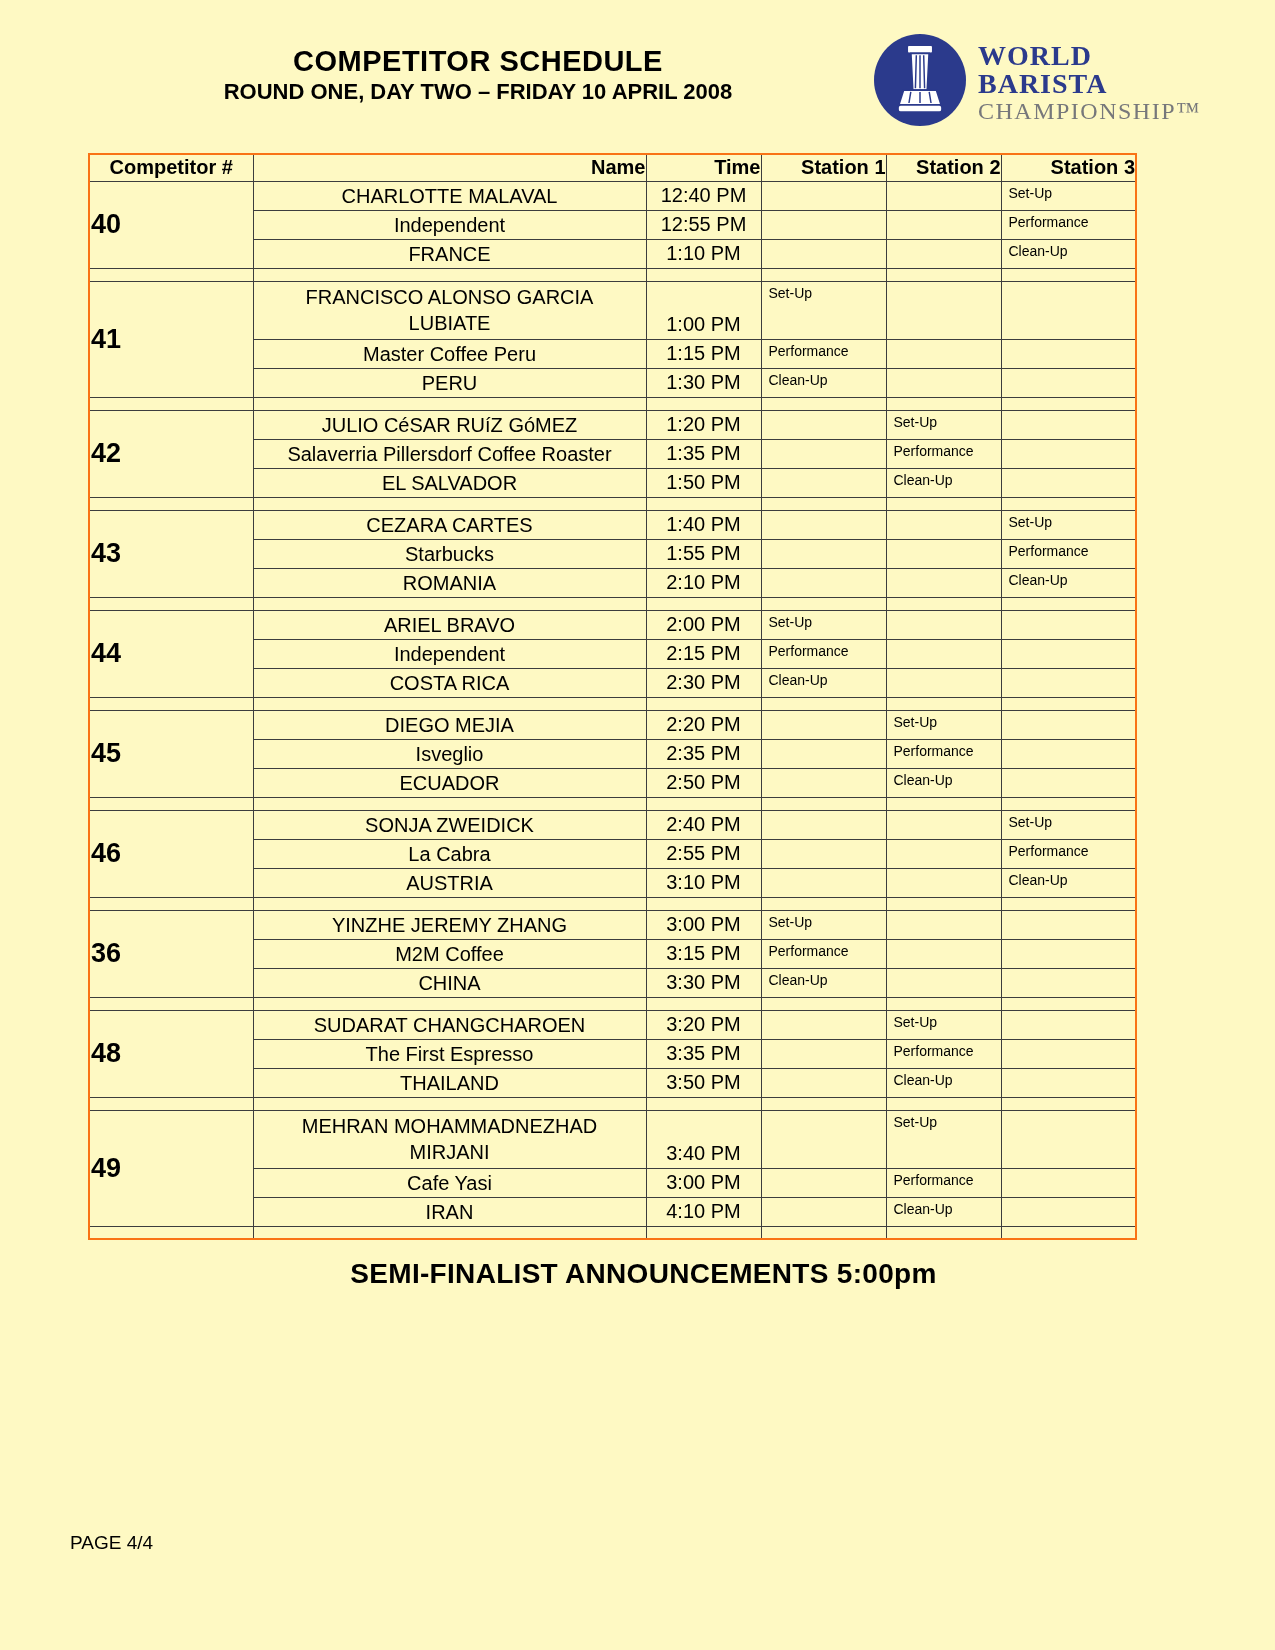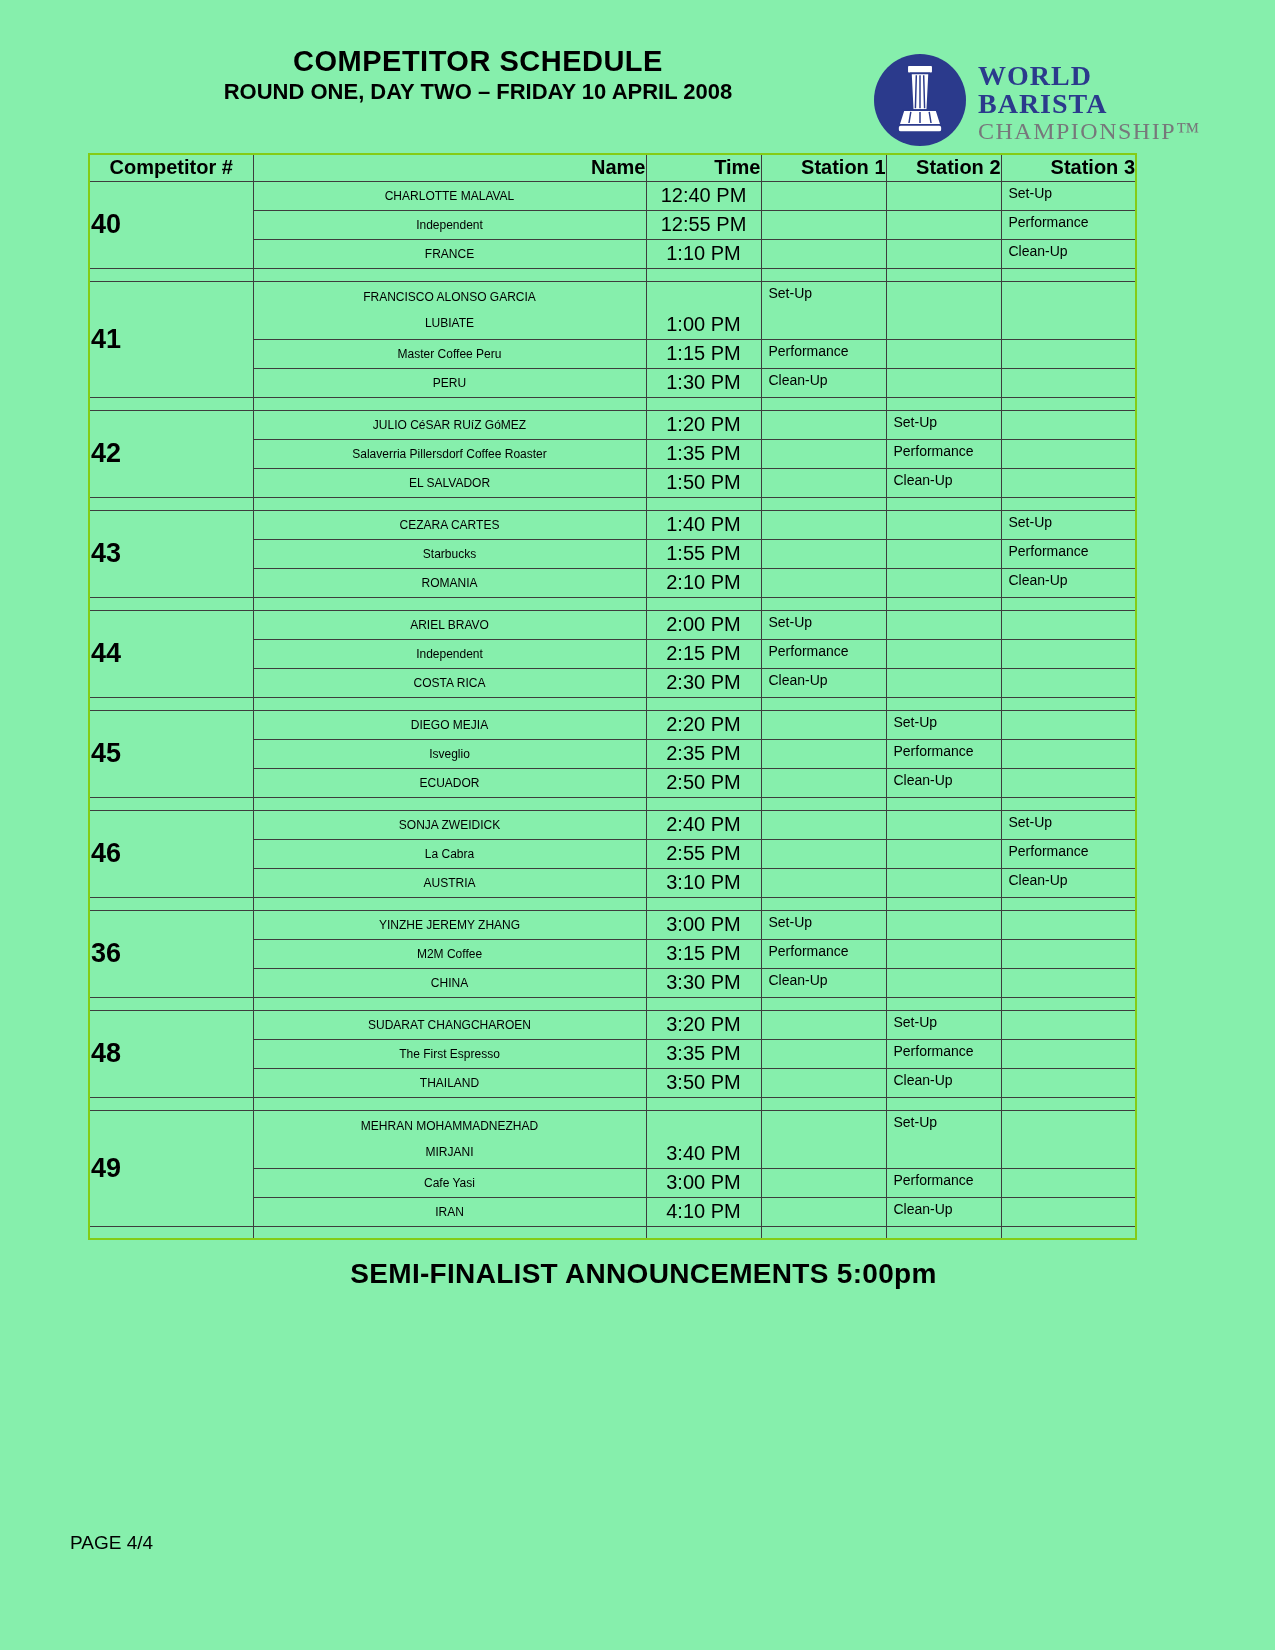--- a/index.html
+++ b/index.html
@@ -1,50 +1,50 @@
 <!DOCTYPE html>
 <html><head>
 <meta charset="utf-8">
 <style>
   html,body { margin:0; padding:0; background:#e8e8e8; }
   .page {
     position:relative; width:1275px; height:1650px; margin:0 auto;
-    background:#86efac; font-family:"Liberation Sans", sans-serif; color:#000;
+    background:#fef9c3; font-family:"Liberation Sans", sans-serif; color:#000;
     overflow:hidden;
   }
 
   
   .title-block { position:absolute; left:88px; top:44px; width:780px; text-align:center; }
   .title-block h1 { margin:0; font-size:29px; line-height:34px; font-weight:bold; letter-spacing:0.5px; }
   .title-block h2 { margin:0; font-size:22px; line-height:28px; font-weight:bold; }
 
-  .logo { position:absolute; left:874px; top:54px; display:flex; align-items:flex-start; }
+  .logo { position:absolute; left:874px; top:34px; display:flex; align-items:flex-start; }
   .logo-circle { width:92px; height:92px; flex:0 0 auto; }
   .logo-text { margin-left:12px; padding-top:8px; font-family:"Liberation Serif", serif; }
   .logo-word { font-size:28px; line-height:28px; font-weight:bold; letter-spacing:1px; }
   .logo-champ { font-size:24px; line-height:26px; letter-spacing:1.5px; }
 
   
   table.sched {
     position:absolute; left:88px; top:153px;
     border-collapse:collapse; table-layout:fixed; width:1047px;
-    border:2px solid #84cc16;
+    border:2px solid #f97316;
   }
   table.sched td, table.sched th { border:1px solid #3d3d3d; overflow:hidden; }
   thead tr { height:27px; }
   thead th { font-size:20px; font-weight:bold; text-align:right; padding:0 0 0 8px; vertical-align:middle; }
   thead th.center { text-align:center; padding:0; }
 
   tbody.block tr { height:29px; }
   tbody.block.tall tr:first-child { height:58px; }
   tbody.spacer tr { height:13px; }
   tbody.spacer td { padding:0; }
 
   td.num { font-size:27px; font-weight:bold; text-align:left; vertical-align:middle; }
-  td.name { font-size:12px; text-align:center; vertical-align:middle; white-space:pre-line; line-height:26px; }
+  td.name { font-size:20px; text-align:center; vertical-align:middle; white-space:pre-line; line-height:26px; }
   td.time { font-size:20px; text-align:center; vertical-align:middle; }
   tbody.tall tr:first-child td.time { vertical-align:bottom; padding-bottom:3px; }
   td.station { font-size:14px; text-align:left; vertical-align:top; padding:3px 0 0 7px; }
 
   
   .announcement { position:absolute; left:0; top:1258px; width:1223px; text-align:center;
                   font-size:28px; font-weight:bold; letter-spacing:0.3px;padding-left:32px; }
   .page-label { position:absolute; left:70px; top:1532px; font-size:19px; }
 </style>
 </head>

